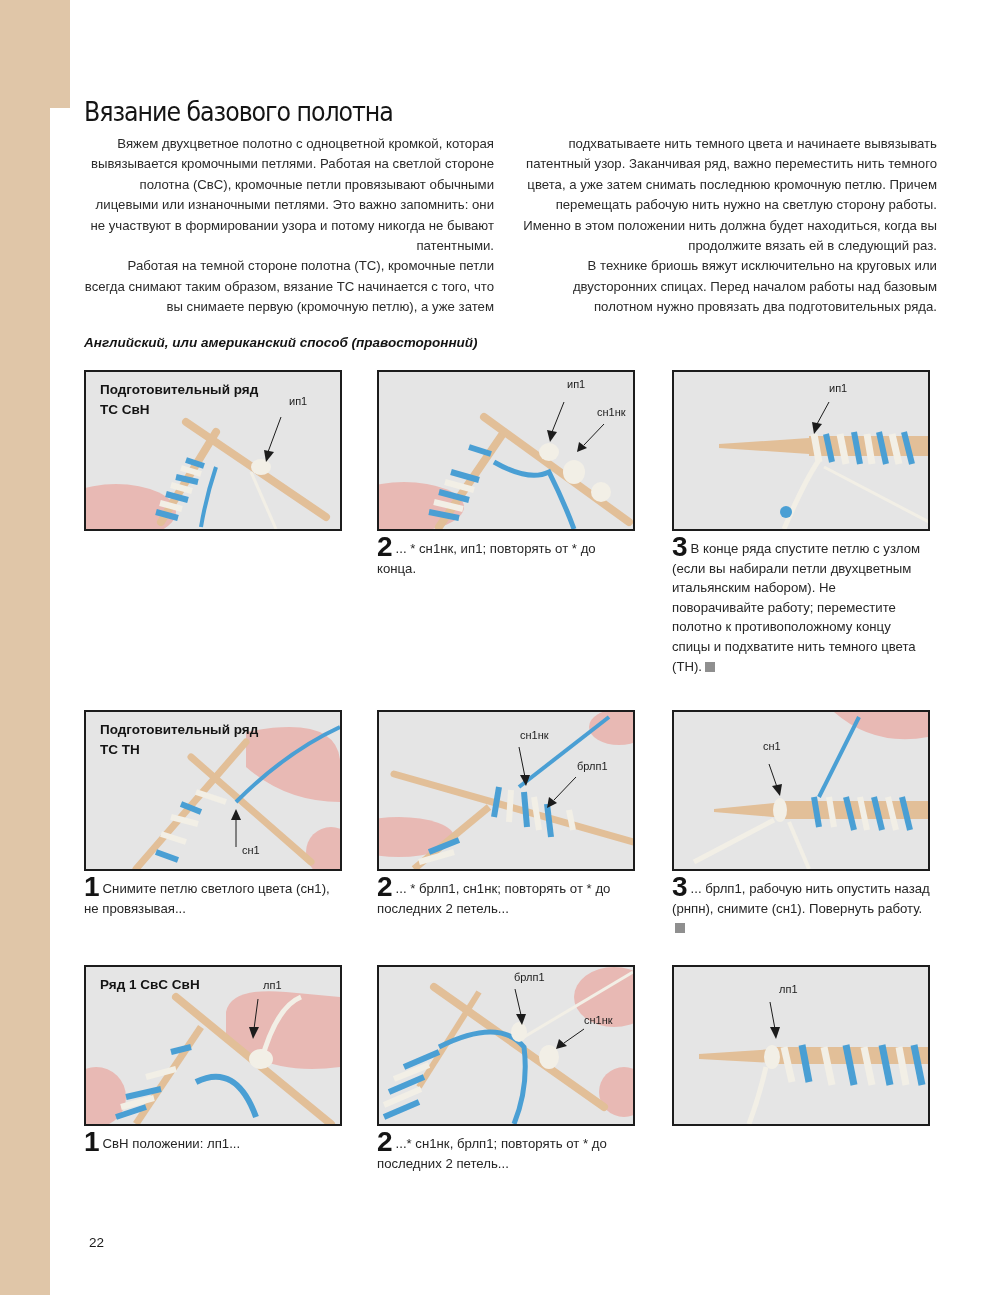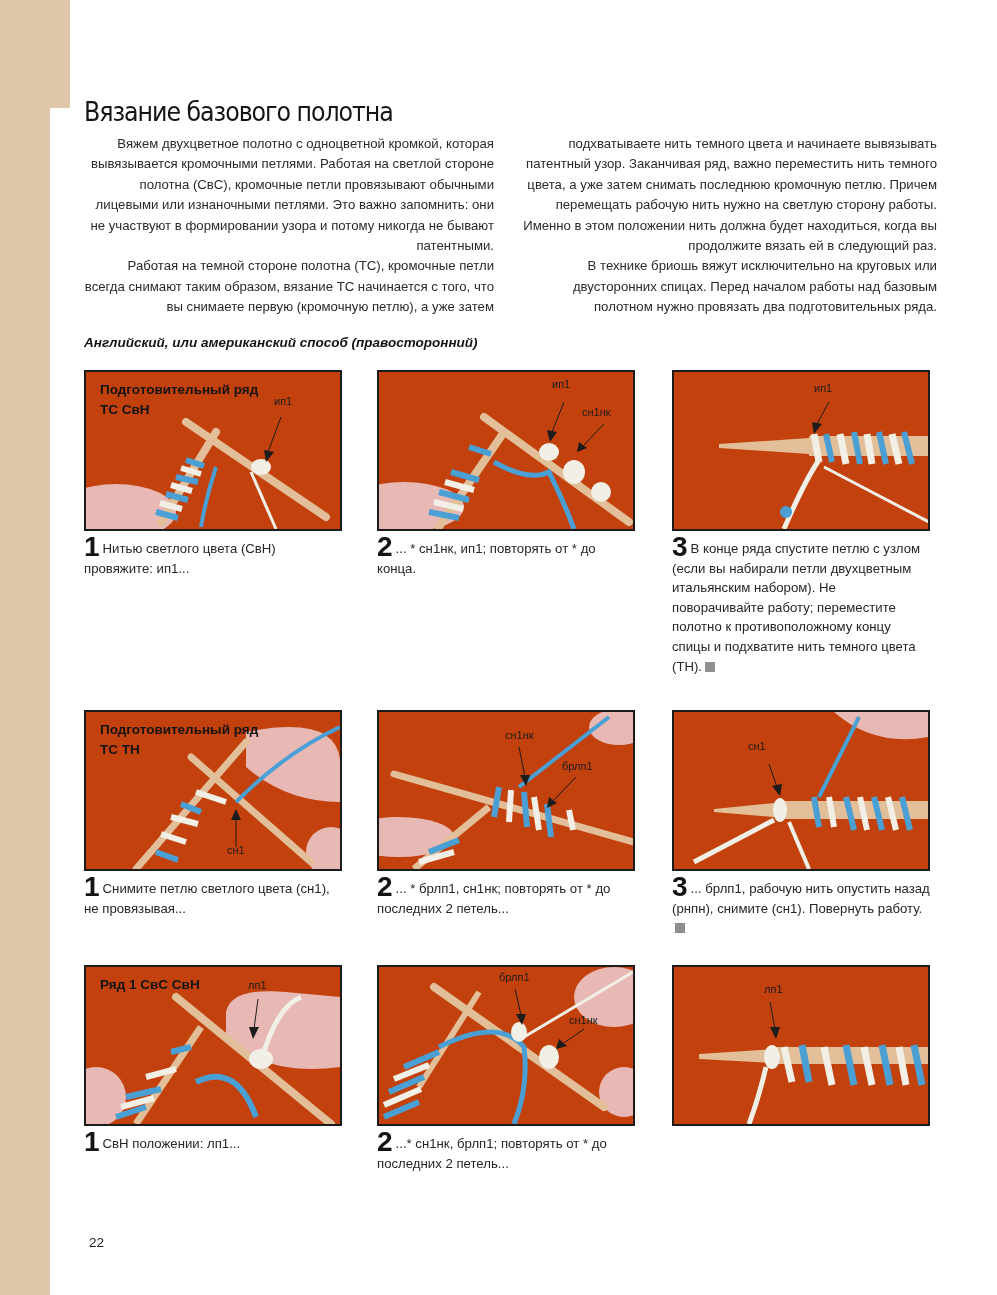--- a/index.html
+++ b/index.html
@@ -9,24 +9,24 @@
   .band { position:absolute; left:0; top:108px; width:50px; height:1187px; background:#e0c6a8; }
   .title { position:absolute; left:84px; top:78px; font-family:"DejaVu Sans", sans-serif; font-size:27px;
            font-weight:normal; letter-spacing:-1.2px; color:#141414; transform:scaleX(0.88); transform-origin:left top; white-space:nowrap; }
   .intro { position:absolute; top:134px; font-size:13.2px; line-height:20.4px; color:#2a2a2a; }
   .intro p { margin:0; text-align:right; }
   .intro p.indent { text-indent:20px; }
   .col-left { left:84px; width:410px; }
   .col-right { left:517px; width:420px; }
   .section-heading { position:absolute; left:84px; top:335px; font-size:13.5px; font-weight:bold; color:#141414;font-style:italic; }
   .step { position:absolute; width:258px; }
-  .photo { position:relative; width:254px; height:157px; border:2px solid #1c1c1c; background:#c2410c; overflow:hidden; }
+  .photo { position:relative; width:254px; height:157px; border:2px solid #1c1c1c; background:#e5e5e5; overflow:hidden; }
   .photo svg { position:absolute; left:0; top:0; }
   .photo-label { position:absolute; left:14px; top:8px; font-weight:bold; font-size:13.5px; line-height:20px; color:#141414; }
-  .annot { position:absolute; font-size:11px; color:#1c1c1c; }
+  .annot { position:absolute; font-size:11px; color:#1c1c1c;margin-left:15px; }
   .caption { margin-top:6px; font-size:13.2px; line-height:19.6px; color:#262626; }
   .num { font-size:28px; font-weight:bold; line-height:20px; color:#141414; margin-right:3px; vertical-align:-3px; }
   .end-mark { display:inline-block; width:10px; height:10px; background:#8f8f8f; vertical-align:-1px; margin-left:3px; }
   .page-num { position:absolute; left:89px; top:1235px; font-size:13.5px; color:#1a1a1a; }
 </style>
 </head>
 <body>
 
 <div class="band-top"></div>
 <div class="band"></div>
@@ -66,21 +66,20 @@
       <path d="M165 100 L190 157" stroke="#f2efe6" stroke-width="3"></path>
       <line x1="195" y1="45" x2="182" y2="80" stroke="#1c1c1c" stroke-width="1"></line>
       <polygon points="178,78 188,80 180,90" fill="#1c1c1c"></polygon>
     </svg>
     <div class="photo-label">
       <div>Подготовительный ряд</div>
       <div>ТС СвН</div>
     </div>
     <div class="annot" style="left:188px; top:23px;">ип1</div>
   </div>
-  <div class="caption"><span class="num">1</span><span>Нитью светлого цвета (СвН) провяжите: ип1...</span></div>
 </div>
 
 <div class="step" style="left:377px; top:370px;">
   <div class="photo">
     <svg width="254" height="157">
       <ellipse cx="25" cy="135" rx="60" ry="25" fill="#e8b9b4"></ellipse>
       <line x1="60" y1="155" x2="125" y2="60" stroke="#e2bf98" stroke-width="8" stroke-linecap="round"></line>
       <line x1="105" y1="45" x2="250" y2="150" stroke="#e2bf98" stroke-width="8" stroke-linecap="round"></line>
       <g stroke="#4a9fd4" stroke-width="6">
           <line x1="50" y1="140" x2="80" y2="146"></line>

